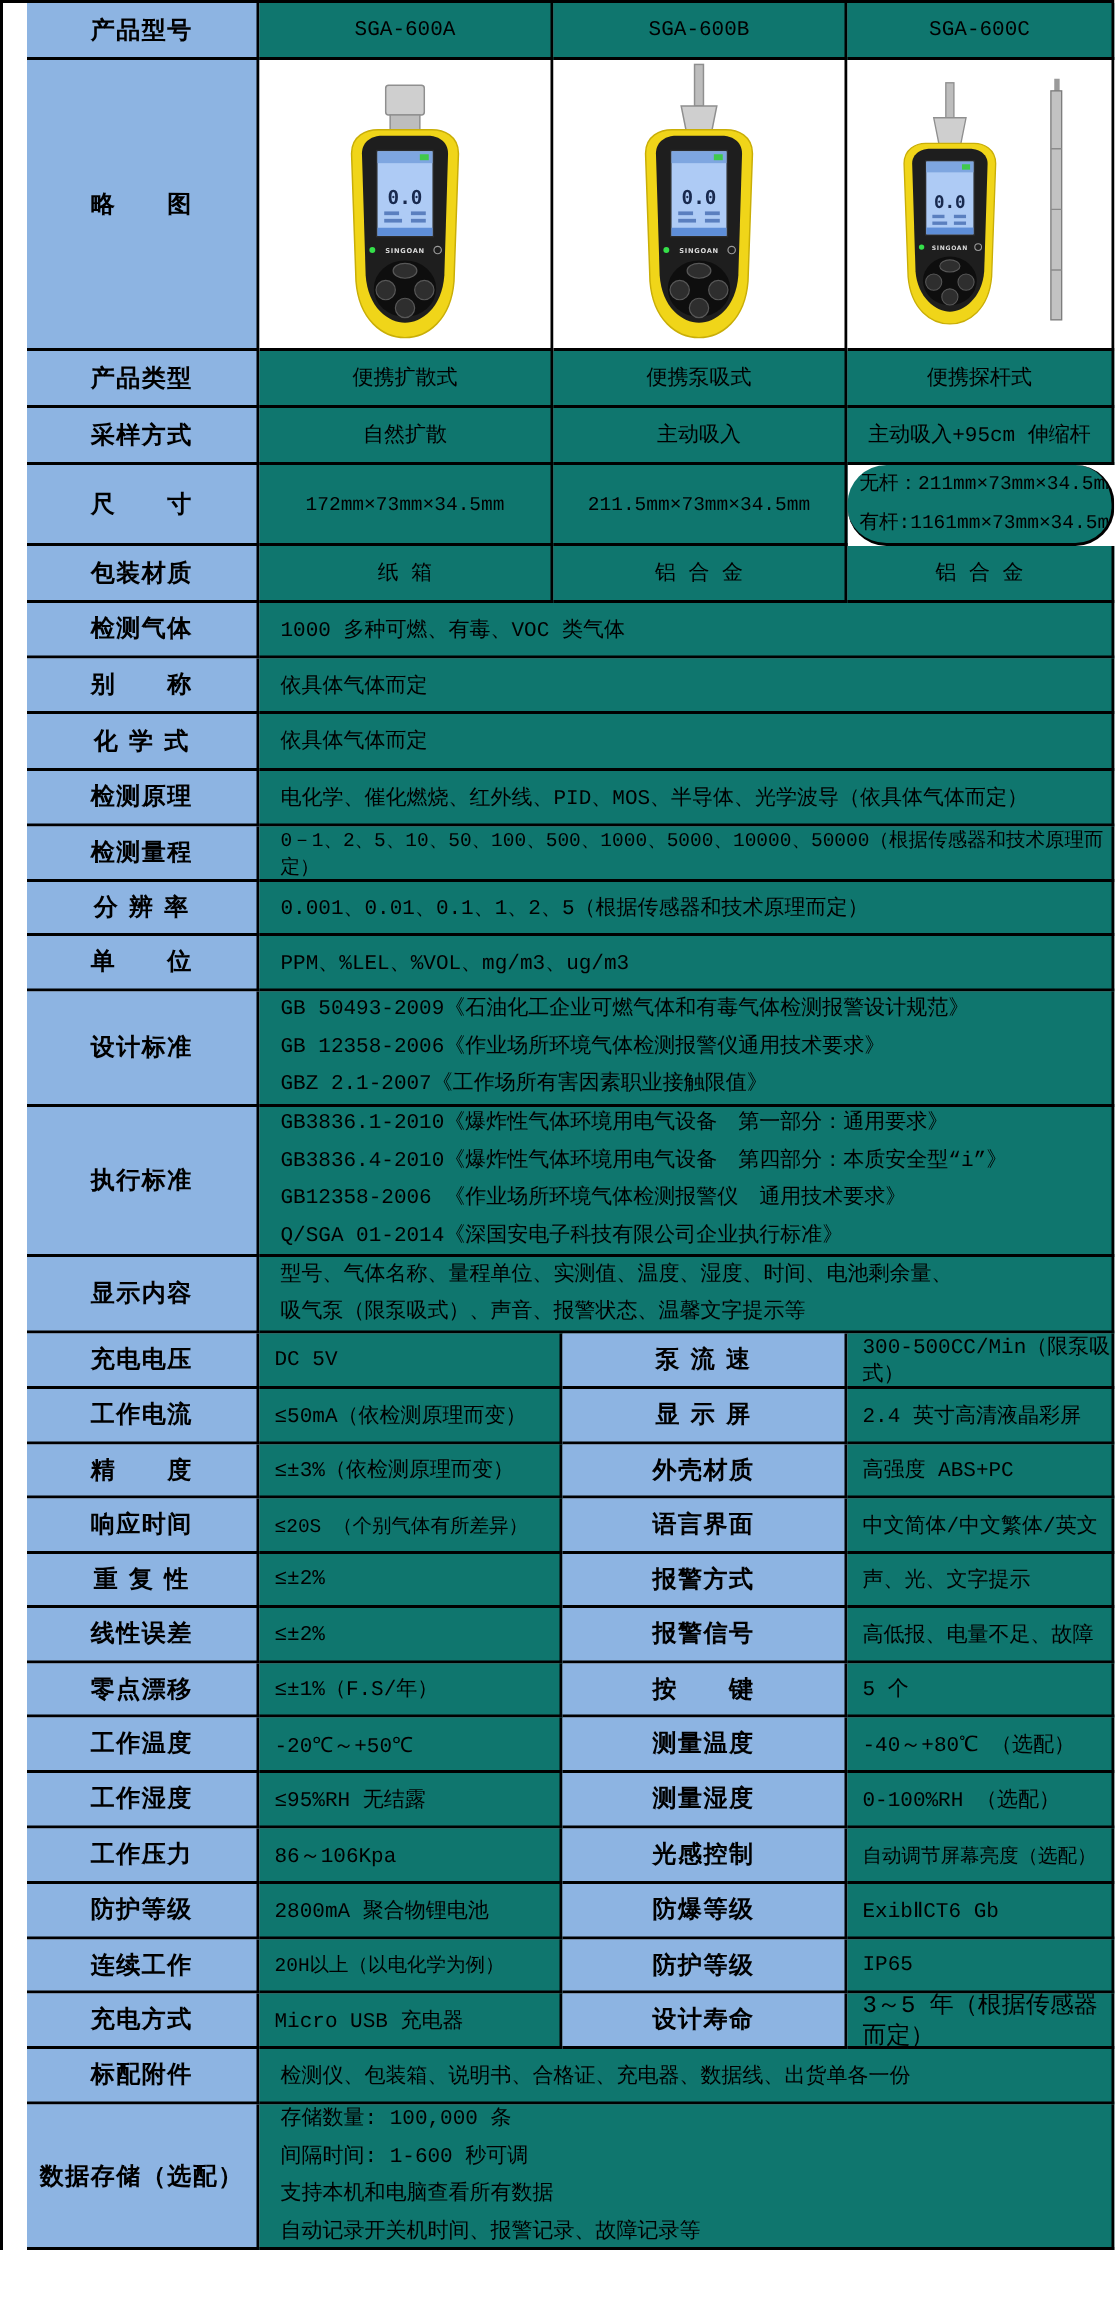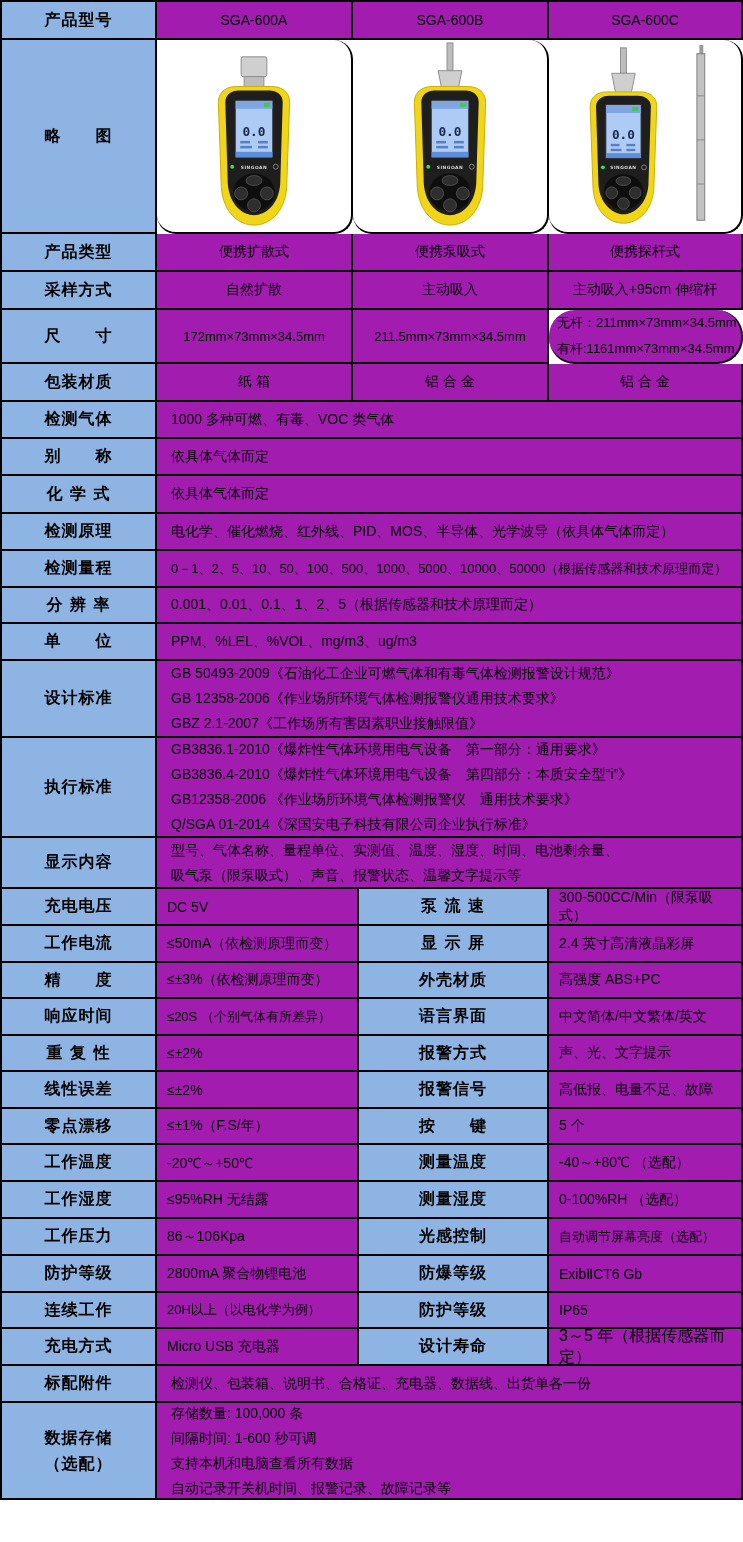--- a/index.html
+++ b/index.html
@@ -1,37 +1,37 @@
 <!DOCTYPE html>
 <html><head>
 <meta charset="utf-8">
 <style>
   html,body{margin:0;padding:0;background:#fff;}
   body{width:743px;font-family:"DejaVu Sans","Liberation Sans",sans-serif;color:#000;}
-  .tbl{width:743px;box-sizing:border-box;border-top:2px solid #000;border-left:2px solid #000;background:#fff;}
+  .tbl{width:743px;box-sizing:border-box;border-top:2px solid #000;border-left:2px solid #000;background:#fff;padding-left:16px;}
   .row{display:flex;}
   .c{box-sizing:border-box;border-right:2px solid #000;border-bottom:2px solid #000;
      display:flex;align-items:center;overflow:hidden;}
   .lab{width:155px;background:#8DB4E2;justify-content:center;text-align:center;
        font-weight:bold;font-size:16px;letter-spacing:1px;flex:none;}
   .l2{width:190px;background:#8DB4E2;justify-content:center;text-align:center;
       font-weight:bold;font-size:16px;letter-spacing:1px;flex:none;}
-  .val{background:#a21caf;font-family:Liberation Sans, sans-serif;font-size:14px;}
+  .val{background:#0f766e;font-family:Liberation Mono, monospace;font-size:14px;}
   .v3{width:196px;justify-content:center;text-align:center;flex:none;}
   .v3.last,.vfull,.v2{flex:1;}
   .vfull{padding-left:14px;}
   .v1{width:202px;flex:none;padding-left:10px;}
   .v2{padding-left:10px;}
-  .imgcell{width:196px;flex:none;background:#fff;justify-content:center;align-items:center;padding:0;border-radius:19px;}
+  .imgcell{width:196px;flex:none;background:#fff;justify-content:center;align-items:center;padding:0;}
   .imgcell.last{flex:1;}
   .col{flex-direction:column;align-items:flex-start;justify-content:center;}
   .col > div{line-height:25px;white-space:nowrap;}
   .dimc{font-size:13px;padding-left:8px;border-radius:26px;}
   .dimc > div{line-height:26px;}
-  .labcol{flex-direction:column;justify-content:center;align-items:center;line-height:26px;}
+  .labcol{flex-direction:row;justify-content:center;align-items:center;line-height:26px;}
   
   .h38{height:38px}.h37{height:37px}.h36{height:36px}.h54{height:54px}
   .h55{height:51px}.h77{height:77px}.h100{height:100px}.h97{height:97px}.h194{height:194px}
   
   .body-yellow{fill:#F0D519;stroke:#C9AE07;stroke-width:1;}
   .body-black{fill:#1E1E1E;}
   .silver{fill:#CFCFCF;stroke:#8F8F8F;stroke-width:1;}
   .silver2{fill:#BDBDBD;stroke:#8F8F8F;stroke-width:1;}
   .screen{fill:#AECBF5;stroke:#2b2b2b;stroke-width:1;}
   .scr-top{fill:#7EA6E0;}

